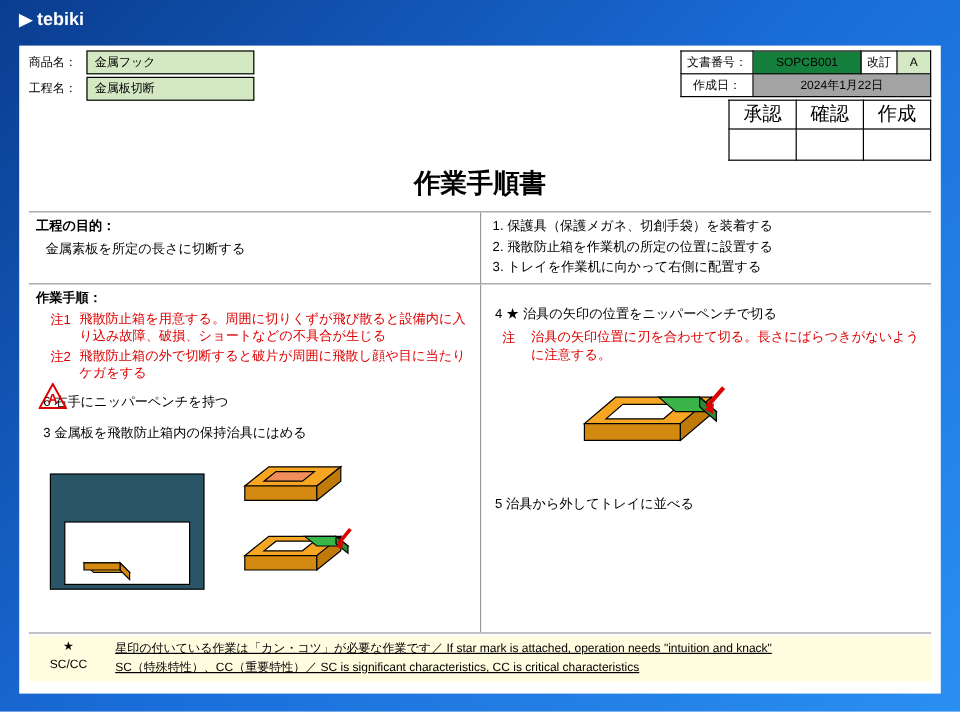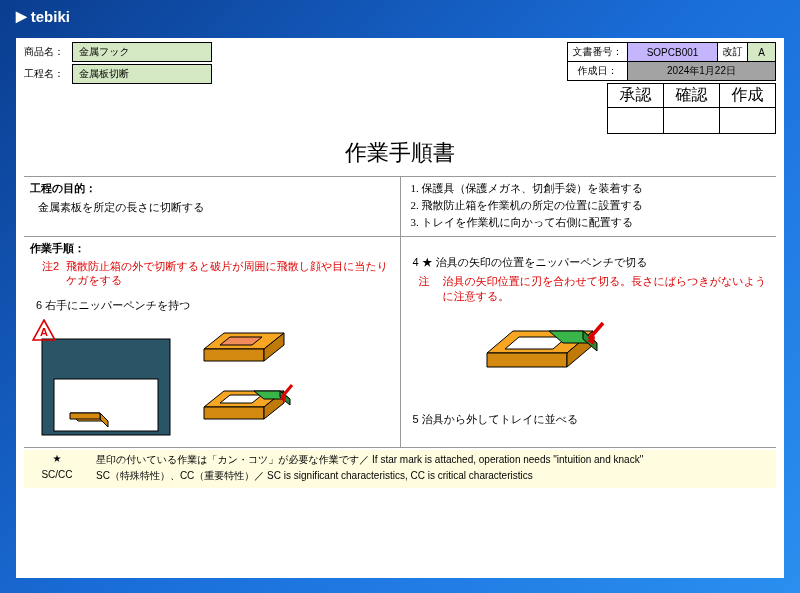--- a/index.html
+++ b/index.html
@@ -12,42 +12,42 @@
 .top-left { flex: 1; }
 .top-right { }
 .info-table { border-collapse: collapse; font-size: 10px; padding-left: 11px; }
 .info-table td { border: 1px solid #000; padding: 2px 4px; text-align: center; }
 .meta-row { display: flex; align-items: center; margin-bottom: 2px; gap: 2px; }
 .meta-label { width: 46px; font-size: 10px; }
 .meta-value { border: 1px solid #000; background: #d4e8c4; padding: 2px 6px; width: 140px; font-size: 10px; }
 .approval-table { border-collapse: collapse; font-size: 16px; margin-top: 2px; }
 .approval-table td { border: 1px solid #000; width: 56px; height: 16px; text-align: center; padding: 1px; }
 .approval-table .empty-row td { height: 26px; }
-.doc-title { text-align: center; font-size: 22px; font-weight: normal; margin: 4px 0 8px 0; }
+.doc-title { text-align: center; font-size: 22px; font-weight: bold; margin: 4px 0 8px 0; }
 .purpose-row { display: flex; border-top: 1px solid #999; justify-content: flex-end; }
 .purpose-col { flex: 1; padding: 4px 6px; font-size: 11px; }
 .purpose-col + .purpose-col { border-left: 1px solid #999; }
 .col-heading { font-weight: bold; margin-bottom: 4px; }
-.prep-item { margin-left: 4px; margin-bottom: 2px; font-family: Liberation Serif, serif; }
-.procedure-section { border-top: 1px solid #999; border-bottom: 1px solid #999; display: flex; height: 212px; }
+.prep-item { margin-left: 4px; margin-bottom: 2px; }
+.procedure-section { border-top: 1px solid #999; border-bottom: 1px solid #999; display: flex; height: 292px; }
 .proc-col { flex: 1; padding: 4px 6px; font-size: 11px; position: relative; }
 .proc-col + .proc-col { border-left: 1px solid #999; }
 .proc-heading { font-weight: bold; margin-bottom: 3px; }
 .step { margin-left: 6px; margin-bottom: 4px; line-height: 1.4; }
 .note-row { display: flex; margin-left: 12px; margin-bottom: 2px; }
 .note-label { color: #d00; width: 24px; flex-shrink: 0; }
 .note-text { color: #d00; flex: 1; line-height: 1.3; }
 .warning-triangle { position: absolute; left: 8px; top: 82px; width: 24px; height: 22px; }
 .illustration-row { display: flex; gap: 18px; margin-top: 8px; margin-left: 6px; }
 .illu-box { width: 140px; height: 120px; }
 .illu-jig { width: 150px; height: 60px; margin: 14px 0 0 70px; }
 .footer-legend { background: #fffce0; padding: 3px 8px; font-size: 10px; margin-top: 2px; }
 .footer-row { display: flex; gap: 14px; margin-bottom: 2px; }
 .footer-symbol { width: 50px; text-align: center; }
-.footer-desc { flex: 1; }
+.footer-desc { flex: 1; text-decoration: underline; }
 </style>
 </head>
 <body>
 
 <div class="header-bar">
   <span class="logo-icon">▶</span>
   <span>tebiki</span>
 </div>
 
 <div class="document">
@@ -62,21 +62,21 @@
       <div class="meta-row">
         <span class="meta-label">工程名：</span>
         <span class="meta-value">金属板切断</span>
       </div>
     </div>
     <div class="top-right">
       <table class="info-table">
         <tbody>
               <tr>
           <td style="width:60px">文書番号：</td>
-          <td style="width:90px;background:#c4b5fd">SOPCB001</td>
+          <td style="width:90px;background:#15803d">SOPCB001</td>
           <td style="width:30px">改訂</td>
           <td style="width:28px;background:#d4e8c4">A</td>
         </tr>
         <tr>
           <td>作成日：</td>
           <td colspan="3" style="background:#a3a3a3">2024年1月22日</td>
         </tr>
       </tbody>
           </table>
       <table class="approval-table" style="float:right">
@@ -107,28 +107,33 @@
       <div class="prep-item">1. 保護具（保護メガネ、切創手袋）を装着する</div>
       <div class="prep-item">2. 飛散防止箱を作業机の所定の位置に設置する</div>
       <div class="prep-item">3. トレイを作業机に向かって右側に配置する</div>
     </div>
   </div>
 
   <div class="procedure-section">
     <div class="proc-col">
       <div class="proc-heading">作業手順：</div>
       <div class="note-row">
+        <span class="note-label">注1</span>
+        <span class="note-text">飛散防止箱を用意する。周囲に切りくずが飛び散ると設備内に入り込み故障、破損、ショートなどの不具合が生じる</span>
+      </div>
+      <div class="note-row">
         <span class="note-label">注2</span>
         <span class="note-text">飛散防止箱の外で切断すると破片が周囲に飛散し顔や目に当たりケガをする</span>
       </div>
       <svg class="warning-triangle" viewBox="0 0 24 22">
         <path d="M12 1 L23 21 L1 21 Z" fill="none" stroke="#d00" stroke-width="1.6"></path>
         <text x="12" y="17" text-anchor="middle" font-size="11" fill="#d00" font-weight="bold">A</text>
       </svg>
       <div class="step" style="margin-top:10px">6 右手にニッパーペンチを持つ</div>
+      <div class="step" style="margin-top:10px">3 金属板を飛散防止箱内の保持治具にはめる</div>
 
       <div class="illustration-row">
         <svg class="illu-box" viewBox="0 0 140 120">
           <rect x="6" y="18" width="128" height="96" fill="#2a5566" stroke="#000" stroke-width="1"></rect>
           <rect x="18" y="58" width="104" height="52" fill="#fff" stroke="#000" stroke-width="1"></rect>
           <path d="M34 92 l30 0 l8 8 l-30 0 z" fill="#f6a623" stroke="#000" stroke-width="1"></path>
           <path d="M64 92 l8 8 l0 6 l-8 -8 z" fill="#d48a10" stroke="#000" stroke-width="1"></path>
           <path d="M34 92 l0 6 l30 0 l0 -6 z" fill="#d48a10" stroke="#000" stroke-width="1"></path>
         </svg>
         <svg class="illu-box" viewBox="0 0 140 120">

